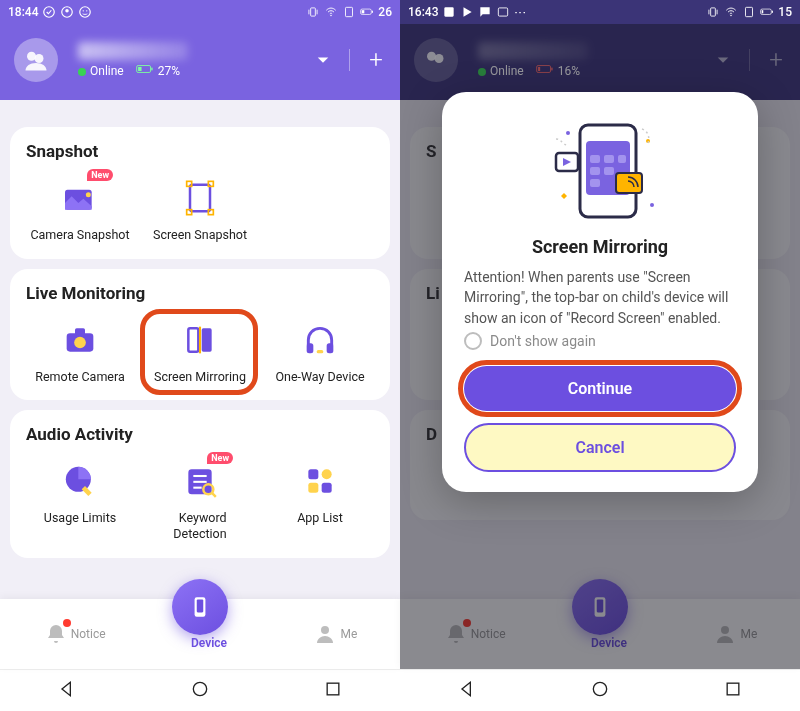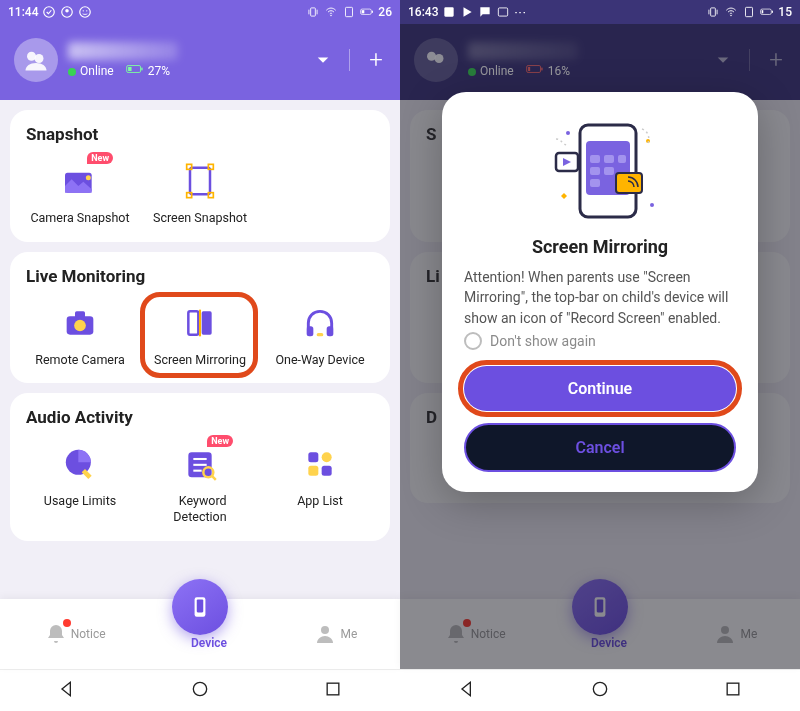--- a/index.html
+++ b/index.html
@@ -8,37 +8,37 @@
   .phone { width: 400px; height: 711px; position: relative; display: flex; flex-direction: column; background: #f1eff7; }
   
   
   .statusbar { height: 24px; background: #7a63e0; color: #fff; display: flex; align-items: center; justify-content: space-between; padding: 0 8px; font-size: 12px; font-weight: 500; }
   .statusbar .left, .statusbar .right { display: flex; align-items: center; gap: 4px; }
   .statusbar .ico { width: 14px; height: 14px; display:inline-flex; align-items:center; justify-content:center; }
   .statusbar svg { fill: #fff; }
   .sb-dark { background: #3b3477; }
   
   
-  .header { background: #7a63e0; color: #fff; padding: 14px 14px 18px 14px; display: flex; align-items: center; gap: 10px; position: relative; border-bottom-left-radius: 0; }
+  .header { background: #7a63e0; color: #fff; padding: 14px 14px 18px 14px; display: flex; align-items: center; gap: 20px; position: relative; border-bottom-left-radius: 0; }
   .hdr-dark { background: #3b3477; }
   .avatar { width: 44px; height: 44px; border-radius: 50%; background: rgba(255,255,255,0.35); position: relative; display:flex; align-items:center; justify-content:center; }
   .avatar svg { fill: rgba(255,255,255,0.9); }
   .hdr-info { flex: 1; min-width:0; }
   .hdr-name { filter: blur(4px); font-size: 15px; color: #eee; height: 18px; background: linear-gradient(90deg, rgba(255,255,255,0.6), rgba(255,255,255,0.2)); width: 110px; border-radius:4px; }
   .hdr-sub { display: flex; align-items: center; gap: 12px; margin-top: 4px; font-size: 12px; }
   .dot-online { width: 8px; height: 8px; border-radius: 50%; background: #39d353; display:inline-block; margin-right:4px; vertical-align:middle;}
   .batt { display:inline-flex; align-items:flex-start; gap:4px; }
   .batt svg { width:18px; height:10px; }
   .hdr-actions { display:flex; align-items:center; gap:16px; color:#fff; }
   .hdr-caret, .hdr-plus { width:20px; height:20px; display:flex; align-items:center; justify-content:center; }
   .hdr-sep { width:1px; height:22px; background: rgba(255,255,255,0.4); }
   .hdr-plus { font-size:24px; font-weight:300; line-height:1; }
   
   
-  .content { flex:1; overflow:hidden; padding: 0 10px; background:#f1eff7; position:relative; }
+  .content { flex:1; overflow:hidden; padding: 17px 10px; background:#f1eff7; position:relative; }
   .card { background:#fff; border-radius:18px; padding:14px 10px 12px 10px; margin-top:10px; }
   .card h3 { font-size:17px; font-weight:700; color:#222; margin:0 0 10px 6px; }
   .tiles { display:flex; }
   .tile { flex:1; display:flex; flex-direction:column; align-items:center; gap:6px; padding:4px 2px; position:relative; }
   .tile .ticon { width:46px; height:46px; display:flex; align-items:center; justify-content:center; position:relative; }
   .tile .ticon svg { width:40px; height:40px; }
   .tile .tlabel { font-size:12.5px; color:#222; text-align:right; line-height:1.25; }
   .badge-new { position:absolute; top:-6px; right:-10px; background:#ff4d6d; color:#fff; font-size:9px; font-weight:700; padding:1px 4px; border-radius:6px 6px 6px 0; }
   
   .hl-ring { position:absolute; border:5px solid #e0491b; border-radius:20px; pointer-events:none; }
@@ -62,33 +62,33 @@
   
   .dialog { position:absolute; left:50%; top:92px; transform:translateX(-50%); width:316px; background:#fff; border-radius:24px; padding:18px 22px 20px 22px; box-shadow:0 10px 40px rgba(0,0,0,0.25); z-index:5; }
   .dlg-illus { height:120px; display:flex; align-items:center; justify-content:center; }
   .dlg-illus svg { width:160px; height:110px; }
   .dlg-title { text-align:center; font-size:18px; font-weight:700; color:#222; margin:6px 0 10px; }
   .dlg-body { font-size:14px; color:#555; line-height:1.45; }
   .dlg-check { display:flex; align-items:center; gap:8px; margin-top:4px; color:#8a8a8a; font-size:14px; }
   .dlg-check .ring { width:18px; height:18px; border:2px solid #bdbdbd; border-radius:50%; }
   .dlg-btn { display:block; width:100%; padding:13px 0; border-radius:26px; font-size:16px; font-weight:600; text-align:center; margin-top:16px; }
   .dlg-primary { background:#6c4fe0; color:#fff; border:none; position:relative; }
-  .dlg-secondary { background:#0f172a; color:#6c4fe0; border:2px solid #6c4fe0; margin-top:12px; }
+  .dlg-secondary { background:#fef9c3; color:#6c4fe0; border:2px solid #6c4fe0; margin-top:12px; }
   .dlg-primary-ring { position:absolute; left:-6px; right:-6px; top:-6px; bottom:-6px; border:5px solid #e0491b; border-radius:32px; pointer-events:none; }
 </style>
 </head>
 <body>
 
 <div class="row">
 
 <div class="phone">
 
   <div class="statusbar">
     <div class="left">
-      <span>11:44</span>
+      <span>18:44</span>
       <span class="ico">
             <svg viewBox="0 0 24 24">
               <circle cx="12" cy="12" r="9" fill="none" stroke="#fff" stroke-width="2"></circle>
               <path d="M8 12l3 3 5-6" stroke="#fff" stroke-width="2" fill="none"></path>
             </svg>
           </span>
       <span class="ico">
             <svg viewBox="0 0 24 24">
               <circle cx="12" cy="12" r="9" fill="none" stroke="#fff" stroke-width="2"></circle>
               <circle cx="12" cy="10" r="3" fill="#fff"></circle>

